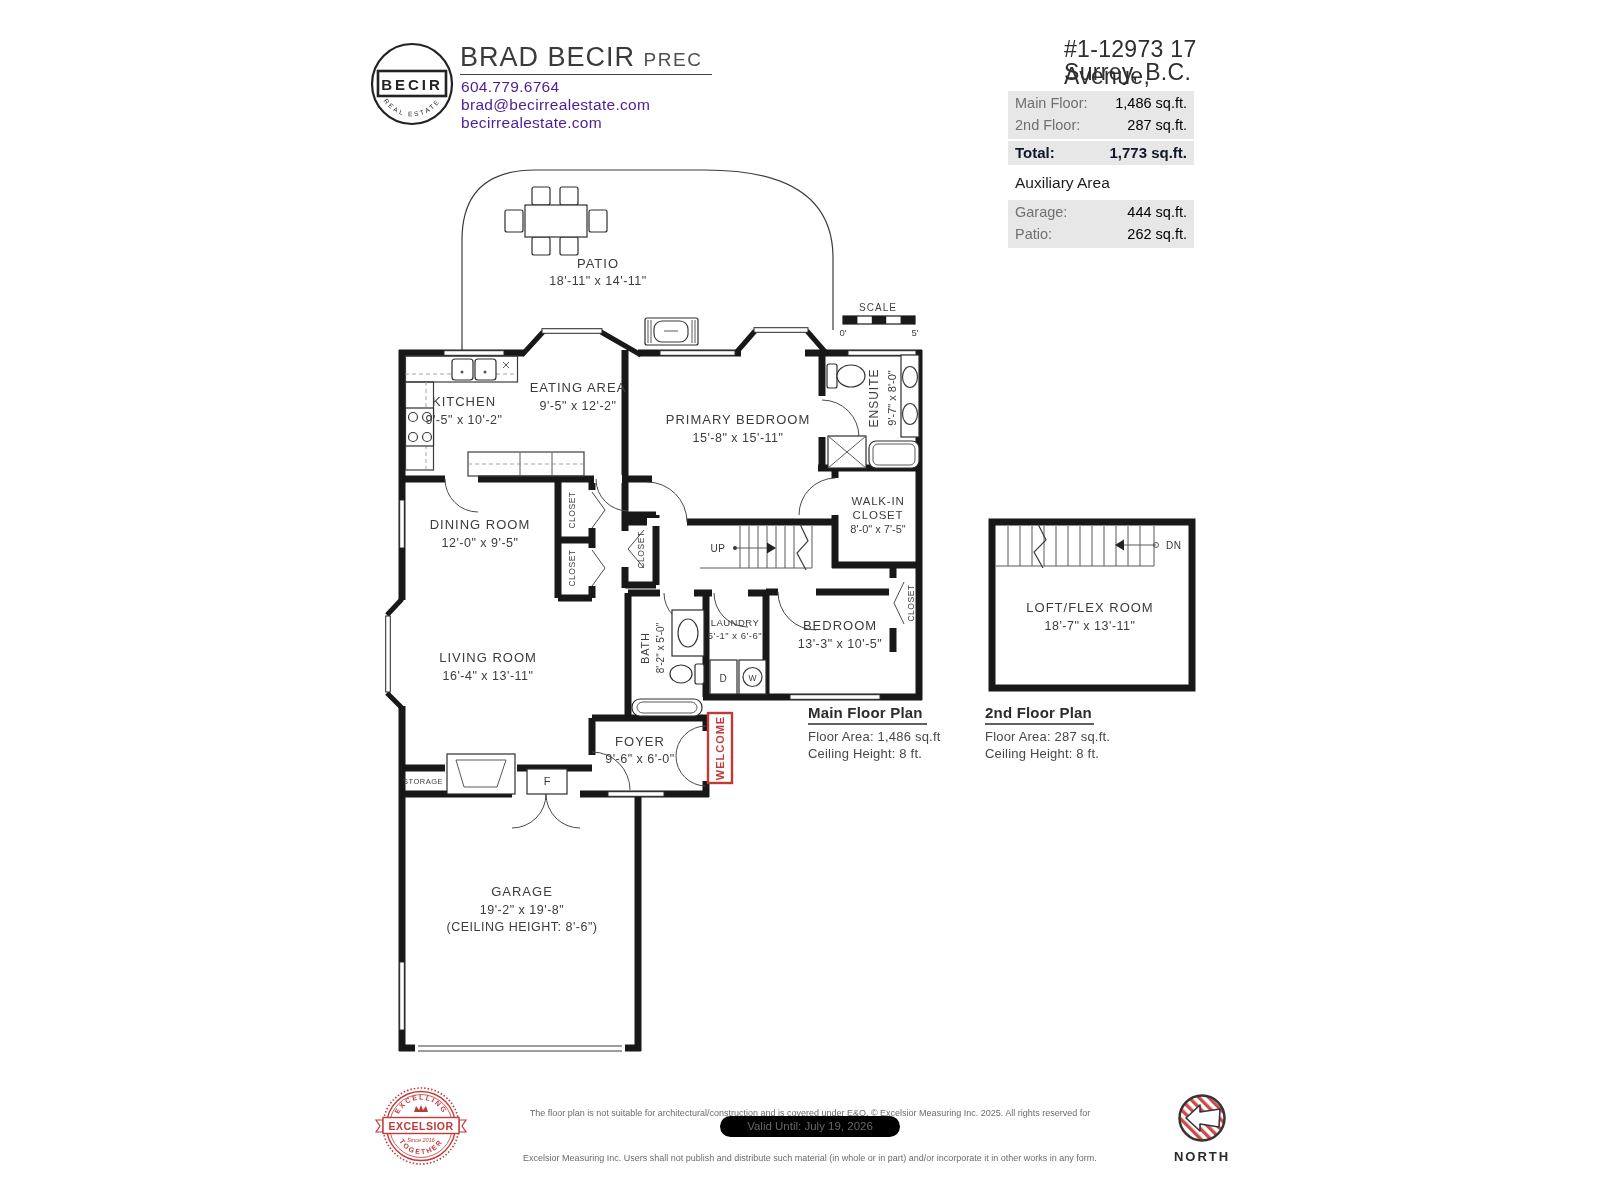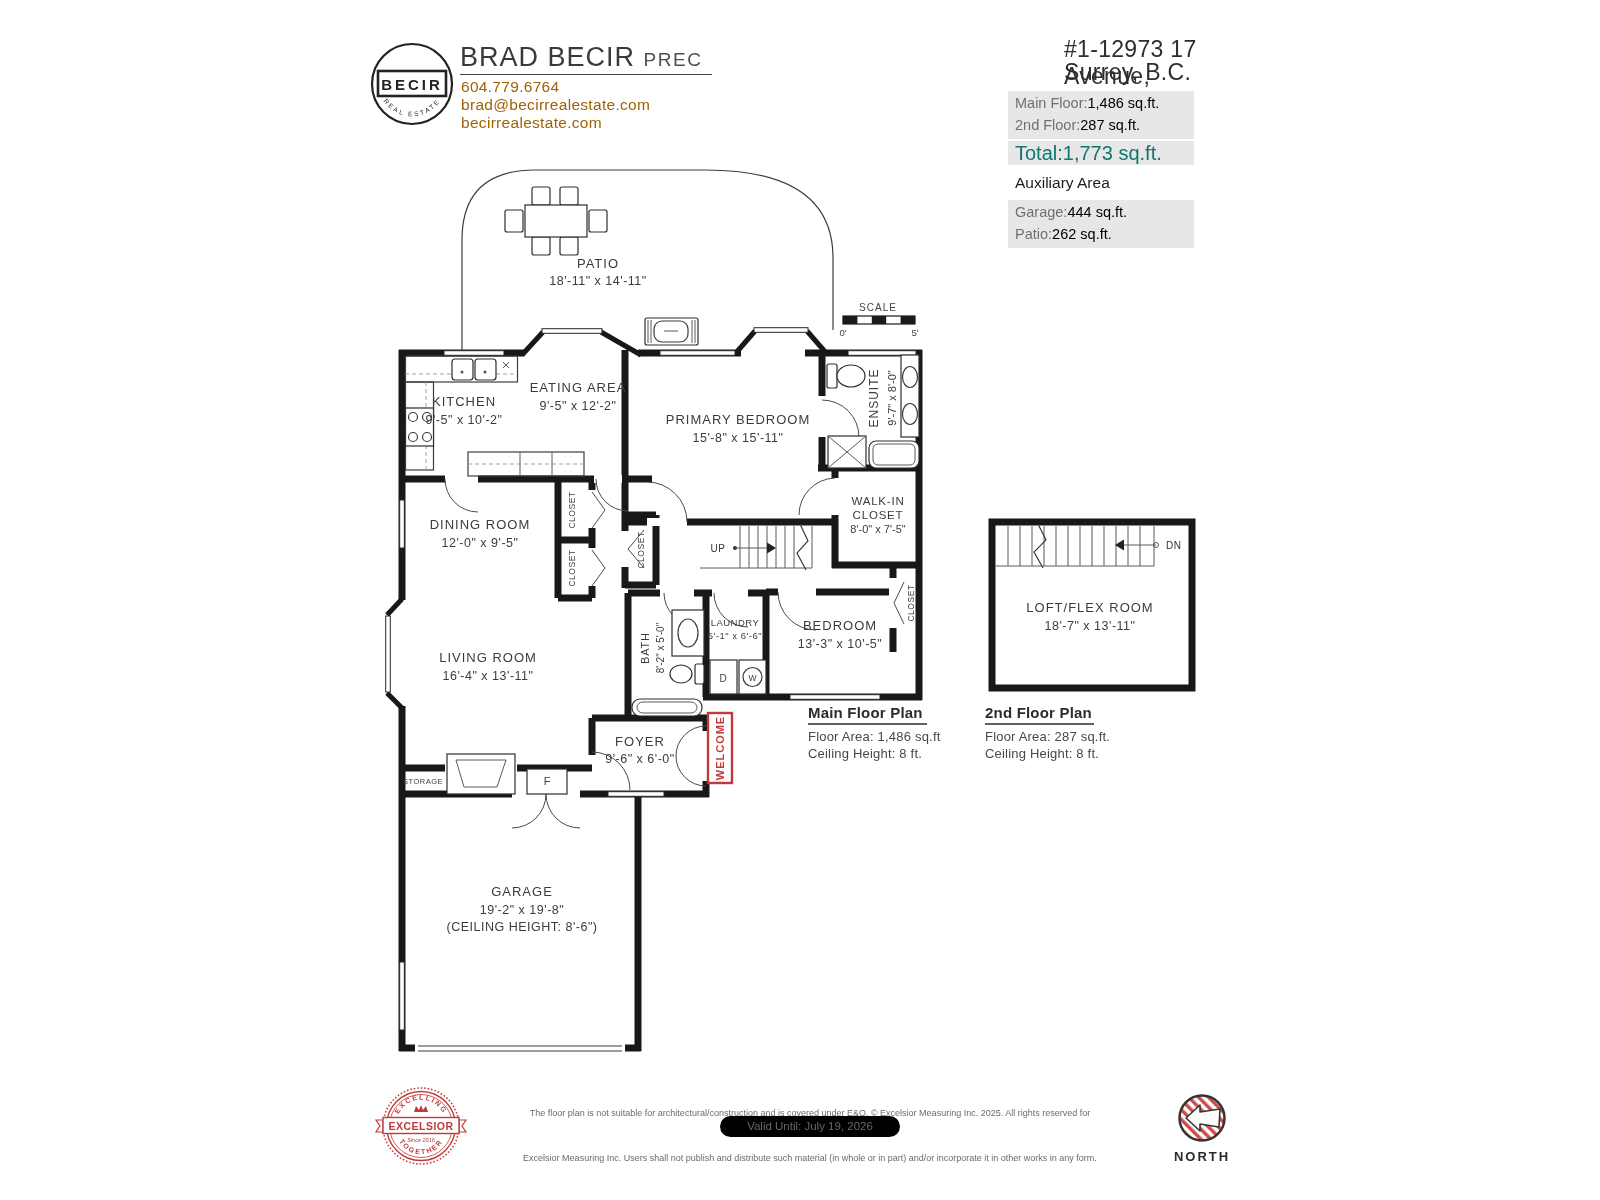--- a/index.html
+++ b/index.html
@@ -2,26 +2,26 @@
 <html><head>
 <meta charset="utf-8">
 <style>
   html,body{margin:0;padding:0;background:#fff;width:1600px;height:1200px;
     font-family:"Liberation Sans",sans-serif;position:relative;overflow:hidden;color:#3c3c3c}
   .abs{position:absolute}
   
   .agent-name{left:460px;top:42px;font-size:27px;letter-spacing:1px;color:#3a3a3a;white-space:nowrap}
   .agent-name .prec{font-size:19px;color:#4f4f4f;letter-spacing:1.5px}
   .agent-rule{left:460px;top:74px;width:252px;border-top:1.6px solid #454545}
-  .agent-line{left:461px;font-size:15.5px;color:#a16207;letter-spacing:.3px}
+  .agent-line{left:461px;font-size:15.5px;color:#4c1d95;letter-spacing:.3px}
   .addr{left:1064px;width:186px;font-size:23px;color:#2e2e2e;letter-spacing:.3px}
   .panel{left:1008px;width:186px;background:#e7e7e7}
-  .prow{display:flex;justify-content:flex-start;padding:2px 7px 0 7px;font-size:14.5px;line-height:20px}
+  .prow{display:flex;justify-content:space-between;padding:2px 7px 0 7px;font-size:14.5px;line-height:20px}
   .prow .lb{color:#707070}.prow .vl{color:#000000}
-  .prow.bold .lb,.prow.bold .vl{color:#0f766e;font-weight:normal;font-size:20px}
+  .prow.bold .lb,.prow.bold .vl{color:#0f172a;font-weight:bold;font-size:15px}
   .aux-title{left:1015px;top:174px;font-size:15.5px;font-weight:normal;color:#1d1d1d}
   
   .pill{left:720px;top:1116px;width:180px;height:21px;background:#000000;border-radius:11px;
     text-align:center;line-height:21px;font-size:11.5px;color:#676767}
   .disc{left:450px;width:720px;text-align:center;font-size:9px;color:#6b6b6b;line-height:10.5px}
   
   text{font-family:"Liberation Sans",sans-serif;fill:#3c3c3c}
   .t{text-anchor:middle}
   .n{font-size:13px;letter-spacing:1px}
   .d{font-size:12.5px;letter-spacing:.5px}

